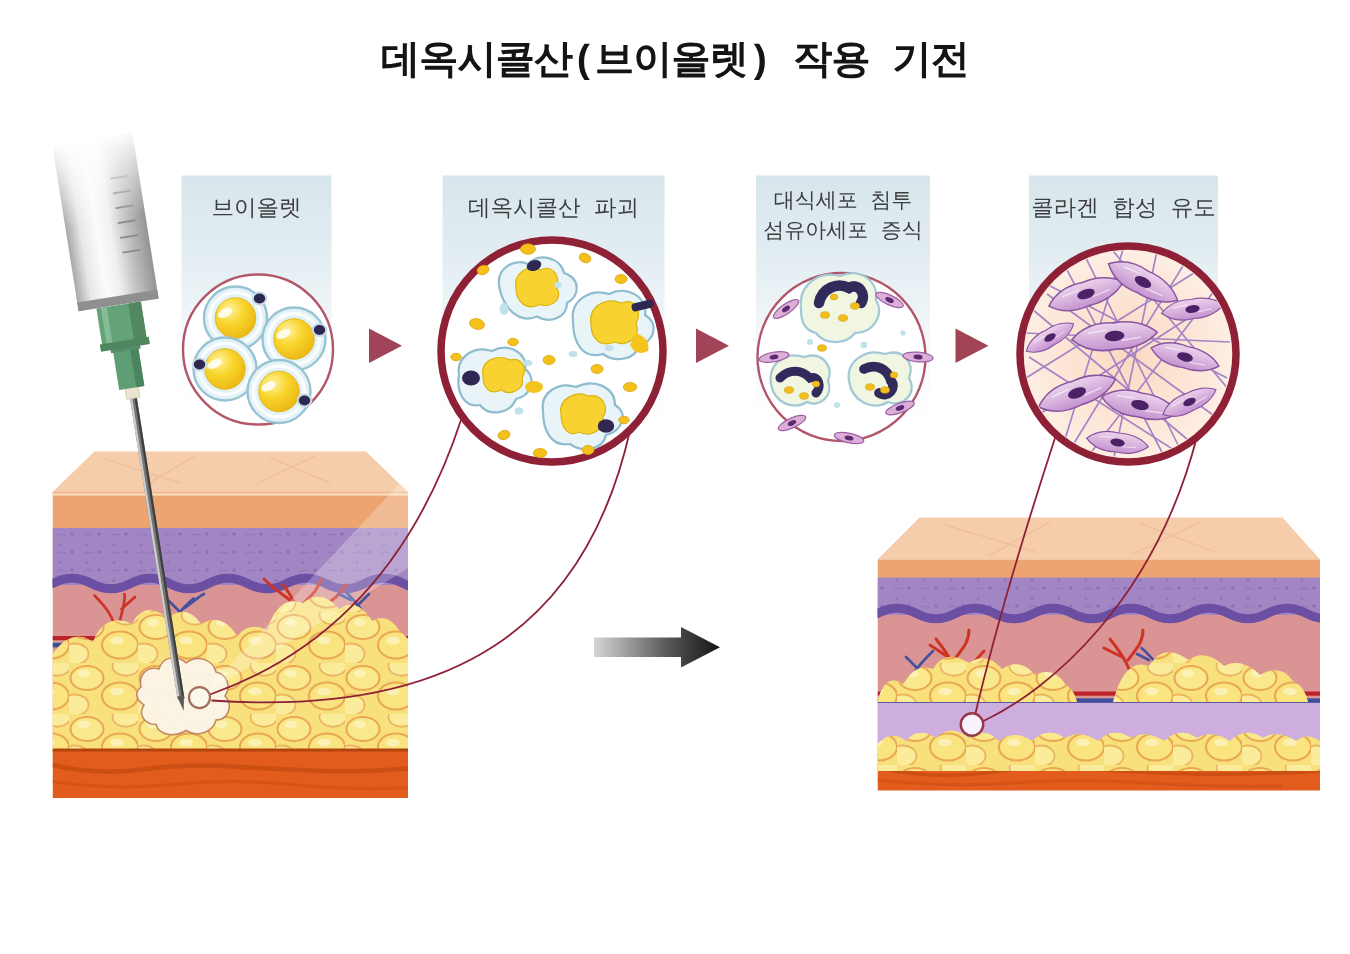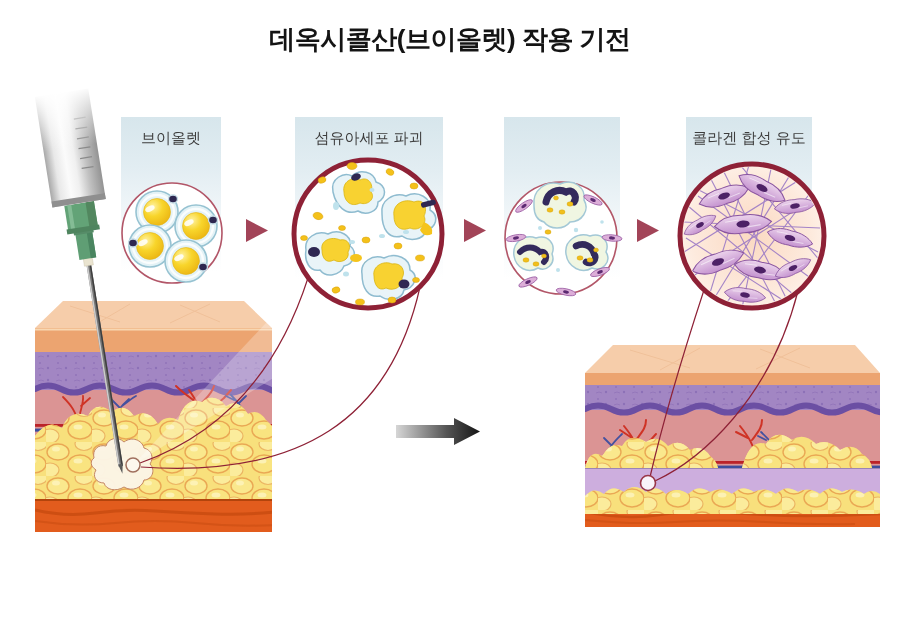--- a/index.html
+++ b/index.html
@@ -1,17 +1,17 @@
 <!DOCTYPE html>
 <html><head>
 <meta charset="utf-8">
 <style>
   html,body{margin:0;padding:0;background:#fff;}
   .stage{position:relative;width:900px;height:636px;background:#ffffff;overflow:hidden;
-         font-family:Liberation Sans, sans-serif;}
+         font-family:Liberation Mono, monospace;}
   .title{position:absolute;top:22px;left:0;width:900px;text-align:center;
          font-size:26px;font-weight:700;color:#141414;letter-spacing:-0.5px;}
   .step-box{position:absolute;text-align:center;color:#3d3d3d;
     background:linear-gradient(180deg,#d7e6ec 0%,#e2edf2 30%,rgba(234,242,246,0.55) 62%,rgba(255,255,255,0) 92%);}
   .step-box .lbl{padding-top:12px;font-size:15px;}
   .step-box .lbl2{padding-top:8px;font-size:14px;line-height:1.45;}
   #box1{left:121px;top:117px;width:100px;height:168px;}
   #box2{left:295px;top:117px;width:148px;height:176px;}
   #box3{left:504px;top:117px;width:116px;height:176px;}
   #box4{left:686px;top:117px;width:126px;height:176px;}
@@ -21,24 +21,26 @@
 <body>
 
 <div class="stage">
 
   <div class="title">데옥시콜산(브이올렛) 작용 기전</div>
 
   <div class="step-box" id="box1">
     <div class="lbl">브이올렛</div>
   </div>
   <div class="step-box" id="box2">
-    <div class="lbl">섬유아세포 파괴</div>
+    <div class="lbl">데옥시콜산 파괴</div>
   </div>
   <div class="step-box" id="box3">
     <div class="lbl2">
+      <div>대식세포 침투</div>
+      <div>섬유아세포 증식</div>
     </div>
   </div>
   <div class="step-box" id="box4">
     <div class="lbl">콜라겐 합성 유도</div>
   </div>
 
   <svg class="art" width="900" height="636" viewBox="0 0 900 636">
     <defs>
       <clipPath id="leftClip">
           <rect x="35" y="298" width="237" height="236"></rect>

